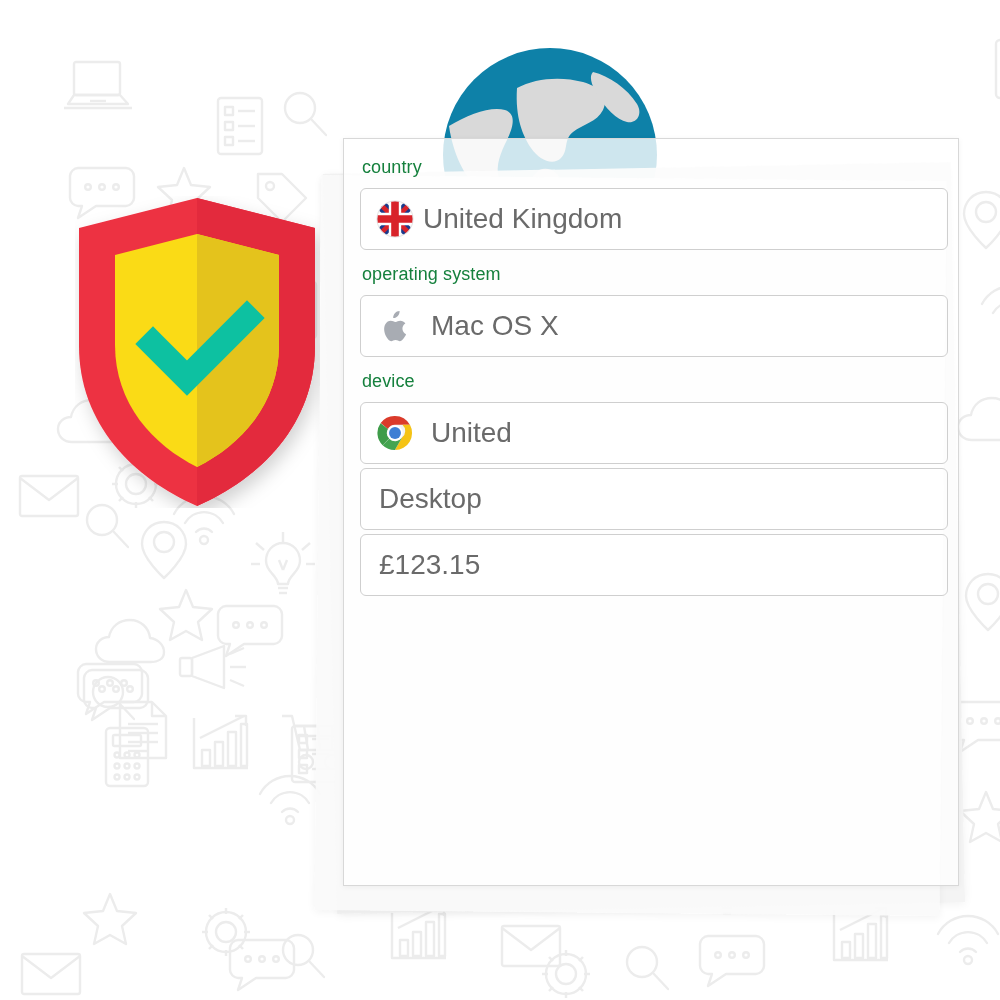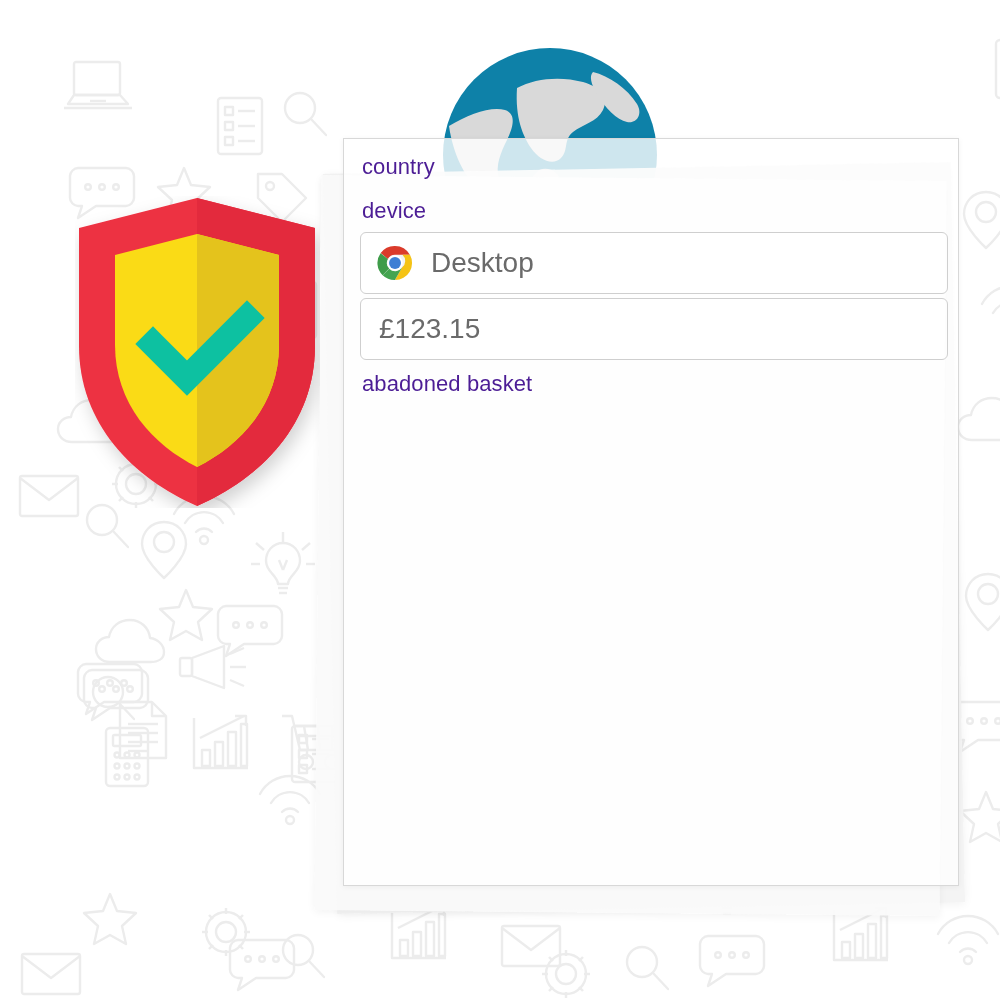--- a/index.html
+++ b/index.html
@@ -47,22 +47,22 @@
     border:1px solid #d8d8d8;
     box-sizing:border-box;
     box-shadow:0 1px 6px rgba(0,0,0,.05);
     padding:8px 10px 0 16px;
   }
 
   
   .field{margin:0 0 4px 0;}
   .f-label{
     display:block;
-    font-size:22px;
-    color:#4c1d95;
+    font-size:18px;
+    color:#15803d;
     line-height:40px;
     letter-spacing:.1px;
     margin:0 0 1px 2px;
   }
   .f-input{
     position:relative;
     box-sizing:border-box;
     height:62px;
     width:588px;
     border:1px solid #cfcfcf;
@@ -355,53 +355,87 @@
   </svg>
 </div>
 
 <div id="card-back2"></div>
 <div id="card-back1"></div>
 
 <div id="card-front">
 
   <div class="field">
     <span class="f-label">country</span>
-  </div>
-
+    <div class="f-input">
+      <span class="f-icon">
+        <svg viewBox="0 0 40 40" width="38" height="38" xmlns="http://www.w3.org/2000/svg">
+          <defs>
+              <clipPath id="ukclip">
+                <circle cx="20" cy="20" r="19"></circle>
+              </clipPath>
+            </defs>
+          <g clip-path="url(#ukclip)">
+            <rect x="0" y="0" width="40" height="40" fill="#f4f4f6"></rect>
+            <path d="M0 0 L40 40 M40 0 L0 40" stroke="#1B3A8C" stroke-width="11"></path>
+            <path d="M0 0 L40 40 M40 0 L0 40" stroke="#D8232A" stroke-width="5"></path>
+            <path d="M20 0 L20 40 M0 20 L40 20" stroke="#ffffff" stroke-width="13"></path>
+            <path d="M20 0 L20 40 M0 20 L40 20" stroke="#D8232A" stroke-width="8"></path>
+          </g>
+          <circle cx="20" cy="20" r="19" fill="none" stroke="#e3e3e3" stroke-width="1"></circle>
+        </svg>
+      </span>
+      <span class="f-value">United Kingdom</span>
+    </div>
+  </div>
+
+  <div class="field">
+    <span class="f-label">operating system</span>
+    <div class="f-input">
+      <span class="f-icon">
+        <svg viewBox="0 0 32 38" width="26" height="31" xmlns="http://www.w3.org/2000/svg">
+          <path fill="#A8ACB3" d="M21.6 0c.2 2.3-.7 4.5-2.1 6-1.4 1.6-3.6 2.8-5.7 2.6-.3-2.2.8-4.5 2.1-5.9C17.4 1 19.7-.1 21.6 0Z"></path>
+          <path fill="#A8ACB3" d="M29.6 28.4c-.7 1.7-1.1 2.4-2 3.9-1.3 2.1-3.2 4.7-5.5 4.7-2 0-2.6-1.3-5.4-1.3-2.8 0-3.4 1.4-5.4 1.4-2.3 0-4.1-2.4-5.4-4.5-3.7-5.9-4.1-12.8-1.8-16.5 1.6-2.6 4.2-4.1 6.6-4.1 2.5 0 4 1.4 6 1.4 1.9 0 3.1-1.4 6-1.4 2.2 0 4.5 1.2 6.1 3.3-5.4 3-4.5 10.7.8 13.1Z"></path>
+        </svg>
+      </span>
+      <span class="f-value indent">Mac OS X</span>
+    </div>
+  </div>
 
   <div class="field">
     <span class="f-label">device</span>
     <div class="f-input">
       <span class="f-icon">
         <svg viewBox="0 0 40 40" width="36" height="36" xmlns="http://www.w3.org/2000/svg">
           <circle cx="20" cy="20" r="19" fill="#F2F2F2"></circle>
           <path d="M20 1 A19 19 0 0 1 36.5 10.8 L20 10.8 A9.2 9.2 0 0 0 12 15.5 L4.1 8.9 A19 19 0 0 1 20 1 Z" fill="#DB3B2B"></path>
           <path d="M3.9 9.1 L12.1 15.6 A9.2 9.2 0 0 0 13.5 26.2 L6.2 33.6 A19 19 0 0 1 3.9 9.1 Z" fill="#3F9C4A"></path>
           <path d="M36.6 10.9 A19 19 0 0 1 20 39 L27.8 25.1 A9.2 9.2 0 0 0 28.2 10.9 Z" fill="#F5C315"></path>
           <path d="M6.3 33.7 L13.6 26.3 A9.2 9.2 0 0 0 27.7 25.2 L20 39 A19 19 0 0 1 6.3 33.7 Z" fill="#3F9C4A" opacity="0"></path>
           <path d="M6.3 33.7 L13.6 26.3 A9.2 9.2 0 0 0 27.7 25.2 L19.9 39 A19 19 0 0 1 6.3 33.7 Z" fill="#44A450"></path>
           <circle cx="20" cy="20" r="8.6" fill="#ffffff"></circle>
           <circle cx="20" cy="20" r="6.6" fill="#3E7FD4"></circle>
         </svg>
       </span>
-      <span class="f-value indent">Desktop</span>
+      <span class="f-value indent">United</span>
     </div>
   </div>
 
   <div class="field">
+    <div class="f-input">
+      <span class="f-value plain">Desktop</span>
+    </div>
   </div>
 
   <div class="field">
     <div class="f-input">
       <span class="f-value plain">£123.15</span>
     </div>
   </div>
 
   <div class="field">
-    <span class="f-label">abadoned basket</span>
   </div>
 
 </div>
 
 <div id="shield">
   <svg viewBox="0 0 245 312" xmlns="http://www.w3.org/2000/svg">
     <defs>
       <filter id="shsh" x="-20%" y="-20%" width="150%" height="150%">
         <feDropShadow dx="4" dy="8" stdDeviation="9" flood-color="#000" flood-opacity=".18"></feDropShadow>
       </filter>

